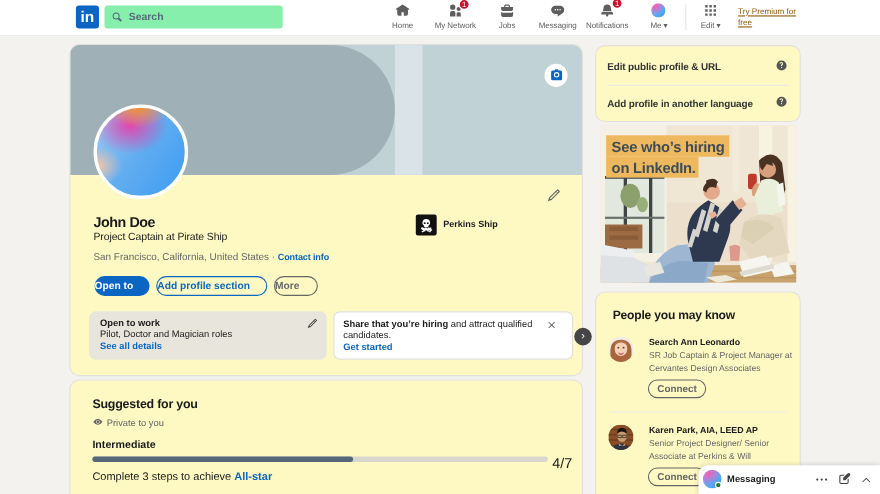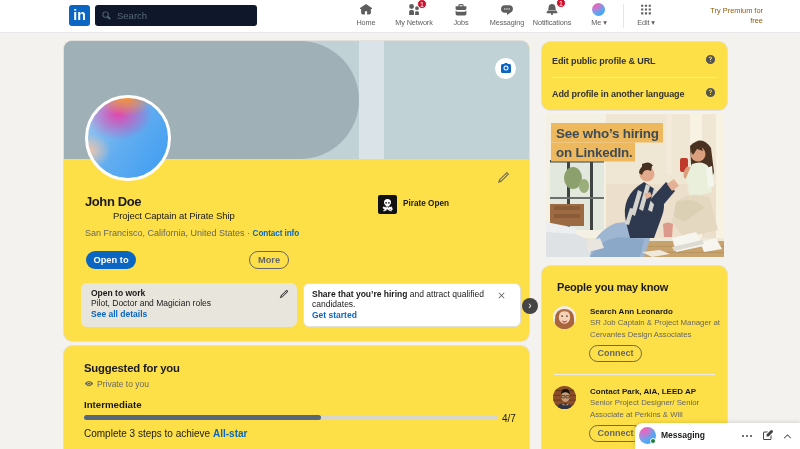--- a/index.html
+++ b/index.html
@@ -2,69 +2,69 @@
 <html><head>
 <meta charset="utf-8">
 <style>
 * { margin:0; padding:0; box-sizing:border-box; }
 html,body { width:800px; height:449px; overflow:hidden; font-family:"Liberation Sans", sans-serif; background:#f4f2ee; }
 .abs { position:absolute; }
 #page { position:relative; width:635px; height:449px;padding-left:48px; }
 
 #nav { position:absolute; left:0; top:0; width:800px; height:33px; background:#fff; border-bottom:1px solid #e8e8e8; z-index:5; }
 #logo { position:absolute; left:69px; top:5px; width:21px; height:21px; background:#0a66c2; border-radius:3px; color:#fff; font-weight:bold; font-size:14px; text-align:center; line-height:20px; }
-#searchbox { position:absolute; left:95px; top:5px; width:162px; height:21px; background:#0f172a; border-radius:3px; color:#56687a; font-size:9.5px; line-height:21px; padding-left:22px; }
+#searchbox { position:absolute; left:95px; top:5px; width:162px; height:21px; background:#86efac; border-radius:3px; color:#56687a; font-size:9.5px; line-height:21px; padding-left:22px;font-weight:bold; }
 .navitem { position:absolute; top:0; height:32px; color:#5e5e5e; }
 .navitem .lbl { position:absolute; top:18px; width:100%; font-size:7.3px; letter-spacing:-0.1px; white-space:nowrap; text-align:center; }
 .navitem svg.icn { position:absolute; top:3px; left:50%; transform:translateX(-50%); }
 .badge { position:absolute; background:#cb112d; color:#fff; border-radius:50%; width:10px; height:10px; font-size:7px; line-height:10px; text-align:center; border:1px solid #fff; z-index:2; }
-#premium { position:absolute; left:671px; top:6px; width:60px; font-size:7.4px; color:#915907; text-align:right; line-height:9.5px;margin-left:32px; }
+#premium { position:absolute; left:671px; top:6px; width:60px; font-size:7.4px; color:#915907; text-decoration:underline; text-align:left; line-height:9.5px; }
 .navsep { position:absolute; left:623px; top:4px; width:1px; height:24px; background:#e6e6e6; }
 
 #main { position:absolute; left:0; top:33px; width:800px; height:416px; background:#f4f2ee; }
-.card { position:absolute; background:#fde047; border-radius:8px; box-shadow:0 0 0 1px rgba(0,0,0,0.07); }
+.card { position:absolute; background:#fef9c3; border-radius:8px; box-shadow:0 0 0 1px rgba(0,0,0,0.07); }
 
 #pcard { left:64px; top:8px; width:465px; height:300px; }
 #cover { position:absolute; left:0; top:0; width:465px; height:118px; border-radius:8px 8px 0 0; overflow:hidden; background:#c0d2d6; }
 #cover .band { position:absolute; left:295px; top:0; width:25px; height:118px; background:#d9e3e8; }
 #cover .dark { position:absolute; left:0; top:0; width:295px; height:118px; background:#9fb0b6; border-radius:0 59px 59px 0; }
 #avatar { position:absolute; left:21px; top:54px; width:86px; height:86px; border-radius:50%; border:3px solid #fff;
   background:
    radial-gradient(ellipse 40% 26% at 47% 0%, rgba(247,145,48,.98), rgba(247,145,48,0) 88%),
    radial-gradient(ellipse 52% 40% at 38% 20%, rgba(243,48,164,.85), rgba(243,48,164,0) 82%),
    radial-gradient(ellipse 34% 26% at 0% 66%, rgba(249,198,162,.95), rgba(249,198,162,0) 85%),
    linear-gradient(125deg, #a3ccf1 0%, #62adf0 48%, #3b9cf2 100%);
 }
 #cambtn { position:absolute; left:431px; top:17px; width:21px; height:21px; background:#fff; border-radius:50%; text-align:center; }
 #pencil1 { position:absolute; left:433px; top:130px; }
 #name { position:absolute; left:21px; top:153px; font-size:13px; font-weight:bold; letter-spacing:-0.4px; color:#1a1a1a; }
-#headline { position:absolute; left:21px; top:169px; font-size:9.5px; letter-spacing:-0.1px; color:#1a1a1a;margin-left:28px; }
+#headline { position:absolute; left:21px; top:169px; font-size:9.5px; letter-spacing:-0.1px; color:#1a1a1a; }
 #loc { position:absolute; left:21px; top:187px; font-size:9px; color:#666; }
 #loc b { color:#0a66c2; font-weight:bold; font-size:8.2px; letter-spacing:-0.1px;text-align:right; }
 #pirate { position:absolute; left:314px; top:154px; width:19px; height:19px; background:#111; border-radius:2px; }
 #piratelbl { position:absolute; left:339px; top:158px; font-size:8.2px; font-weight:bold; color:#1a1a1a; }
-.pill { position:absolute; border-radius:14px; font-weight:bold; text-align:center; white-space:nowrap; }
+.pill { position:absolute; border-radius:14px; font-weight:bold; text-align:left; white-space:nowrap; }
 #btn-open { left:22px; top:210px; width:50px; height:18px; line-height:18px; font-size:9.3px; background:#0a66c2; color:#fff; }
 #btn-add { left:78px; top:210px; width:101px; height:18px; line-height:16px; font-size:9.3px; border:1px solid #0a66c2; color:#0a66c2; }
 #btn-more { left:185px; top:210px; width:40px; height:18px; line-height:16px; font-size:9.3px; border:1px solid #666; color:#666; }
 #otw { position:absolute; left:17px; top:242px; width:216px; height:44px; background:#e8e5dc; border-radius:6px; padding:5px 10px; font-size:8.5px; color:#1a1a1a; line-height:10.4px; }
 #otw .t1 { font-weight:bold; }
 #otw .t3 { color:#0a66c2; font-weight:bold; }
 #hire { position:absolute; left:239px; top:242px; width:218px; height:44px; background:#fff; border:1px solid #e0dfdc; border-radius:6px; padding:5px 8px; font-size:8.5px; color:#1a1a1a; line-height:10.4px; }
 #hire .t3 { color:#0a66c2; font-weight:bold; }
 #arrowbtn { position:absolute; left:458px; top:257px; width:16px; height:16px; background:#454545; border-radius:50%; color:#fff; text-align:center; line-height:15px; font-size:10px; }
 
 #scard { left:64px; top:313px; width:465px; height:103px; border-radius:8px 8px 0 0; }
 #scard h2 { position:absolute; left:20px; top:16px; font-size:11.3px; letter-spacing:-0.2px; color:#1a1a1a; }
 #private { position:absolute; left:33px; top:33px; font-size:8.5px; color:#666; }
 #eye { position:absolute; left:20px; top:33px; }
 #inter { position:absolute; left:20px; top:53px; font-size:9.7px; font-weight:bold; color:#1a1a1a; }
 #pbar { position:absolute; left:20px; top:69px; width:414px; height:5px; background:#d9d6cd; border-radius:3px; }
 #pbar .fill { position:absolute; left:0; top:0; width:237px; height:5px; background:#56687a; border-radius:3px; }
-#pfrac { position:absolute; left:438px; top:67px; font-size:10px; color:#1a1a1a; }
+#pfrac { position:absolute; left:438px; top:67px; font-size:13px; color:#1a1a1a; }
 #complete { position:absolute; left:20px; top:82px; font-size:10px; letter-spacing:0; color:#1a1a1a; }
 #complete b { color:#0a66c2; }
 
 #side1 { left:542px; top:9px; width:185px; height:68px; }
 #side1 .row { position:absolute; left:10px; width:168px; font-size:9px; font-weight:bold; letter-spacing:-0.1px; color:#333; }
 #side1 .q { position:absolute; right:4px; top:-2px; width:11px; height:11px; }
 #side1 .div { position:absolute; left:10px; top:35px; width:165px; height:1px; background:#e8e8e8; }
 #people { left:542px; top:233px; width:185px; height:183px; border-radius:8px 8px 0 0; }
 #people h2 { position:absolute; left:15px; top:15px; font-size:11px; letter-spacing:-0.2px; color:#1a1a1a; }
 .person { position:absolute; left:0; width:185px; }
@@ -154,22 +154,23 @@
       <div id="loc">San Francisco, California, United States · <b>Contact info</b></div>
       <div id="pirate"><svg style="margin:2.5px 3px" width="13" height="14" viewBox="0 0 24 26">
             <g fill="#fff">
               <path d="M12 2a6.5 6.5 0 00-6.5 6.5c0 2.6 1.6 4.3 3 5.1V16h7v-2.4c1.4-.8 3-2.5 3-5.1A6.5 6.5 0 0012 2z"></path>
               <circle cx="9.4" cy="9" r="1.6" fill="#111"></circle>
               <circle cx="14.6" cy="9" r="1.6" fill="#111"></circle>
               <path d="M3 17.5l3.2-2.4 2.6 2 2.6-2 2.6 2 2.6-2 2.6 2 3.2 2.4-2.6 2.2-3.2-2.2-2.6 1.8-2.6-1.8-3.2 2.2z" transform="translate(0,1)"></path>
               <path d="M4 15.8l16 7-1 2.2-16-7zM20 15.8l-16 7 1 2.2 16-7z" fill="#fff" opacity="0.9"></path>
             </g>
           </svg></div>
-      <div id="piratelbl">Pirate Open</div>
+      <div id="piratelbl">Perkins Ship</div>
       <div class="pill" id="btn-open">Open to</div>
+      <div class="pill" id="btn-add">Add profile section</div>
       <div class="pill" id="btn-more">More</div>
       <div id="otw">
         <div class="t1">Open to work</div>
         <div class="t2">Pilot, Doctor and Magician roles</div>
         <div class="t3">See all details</div>
         <svg style="position:absolute;right:8px;top:6px" width="10" height="10" viewBox="0 0 24 24">
             <path fill="#333" d="M21.71 5L19 2.29a1 1 0 00-1.41 0L4 15.85 2 22l6.15-2L21.71 6.45a1 1 0 000-1.41zM6.87 18.64l-1.5-1.5L15.92 6.57l1.5 1.5zM18.09 7.41l-1.5-1.5 1.67-1.67 1.5 1.5z"></path>
           </svg>
       </div>
       <div id="hire">
@@ -303,21 +304,21 @@
       <div class="person" style="top:120px">
         <div class="pavatar"><svg width="23" height="23" viewBox="0 0 24 24">
               <rect width="24" height="24" fill="#8a4f28"></rect>
               <path d="M0 4h24v1.4H0zm0 5h24v1.4H0zm0 5h24v1.4H0zm0 5h24v1.4H0z" fill="#6e3d1e"></path>
               <path d="M4 24 q1 -6 8 -6 q7 0 8 6z" fill="#2e3442"></path>
               <ellipse cx="13" cy="11" rx="4.6" ry="5.6" fill="#c89d74"></ellipse>
               <path d="M8.4 9 q0 -6 4.6 -6 q4.6 0 4.6 6 l-0.8 -1 q-4 -3 -7.6 0z" fill="#17140f"></path>
               <path d="M9 10 h3.4 v2.4 h-3.4z M13.6 10 h3.4 v2.4 h-3.4z" fill="none" stroke="#2a241d" stroke-width="0.7"></path>
               <path d="M10 18 l3 2 3 -2 0 2 -6 0z" fill="#c89d74"></path>
             </svg></div>
-        <div class="pname">Contact Park, AIA, LEED AP</div>
+        <div class="pname">Karen Park, AIA, LEED AP</div>
         <div class="psub">Senior Project Designer/ Senior Associate at Perkins &amp; Will</div>
         <div class="connect">Connect</div>
       </div>
     </div>
 
     <div id="msg">
       <div id="msgav"></div>
       <div id="msgdot"></div>
       <div id="msglbl">Messaging</div>
       <svg class="abs" style="left:106px;top:9px" width="12" height="8" viewBox="0 0 24 12">

